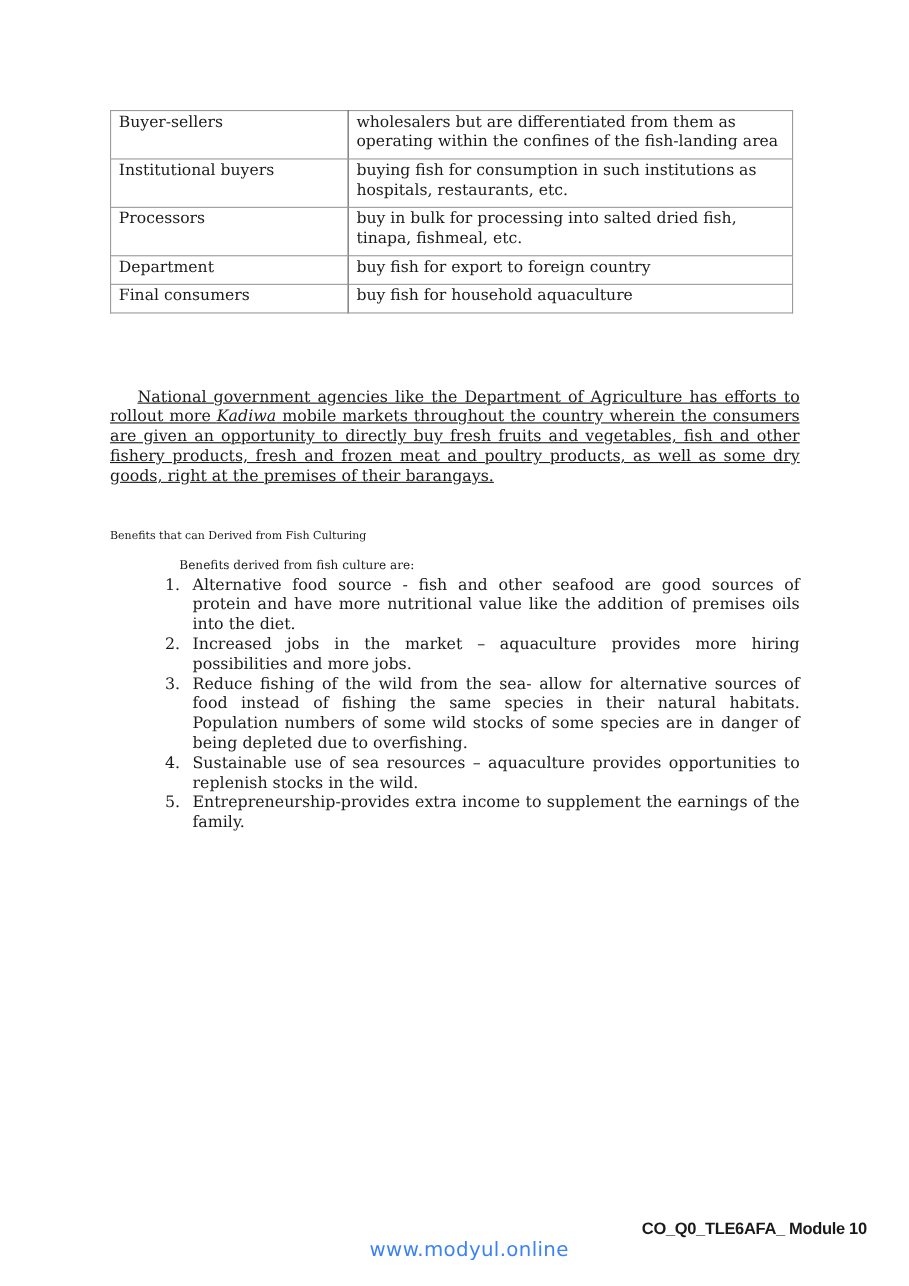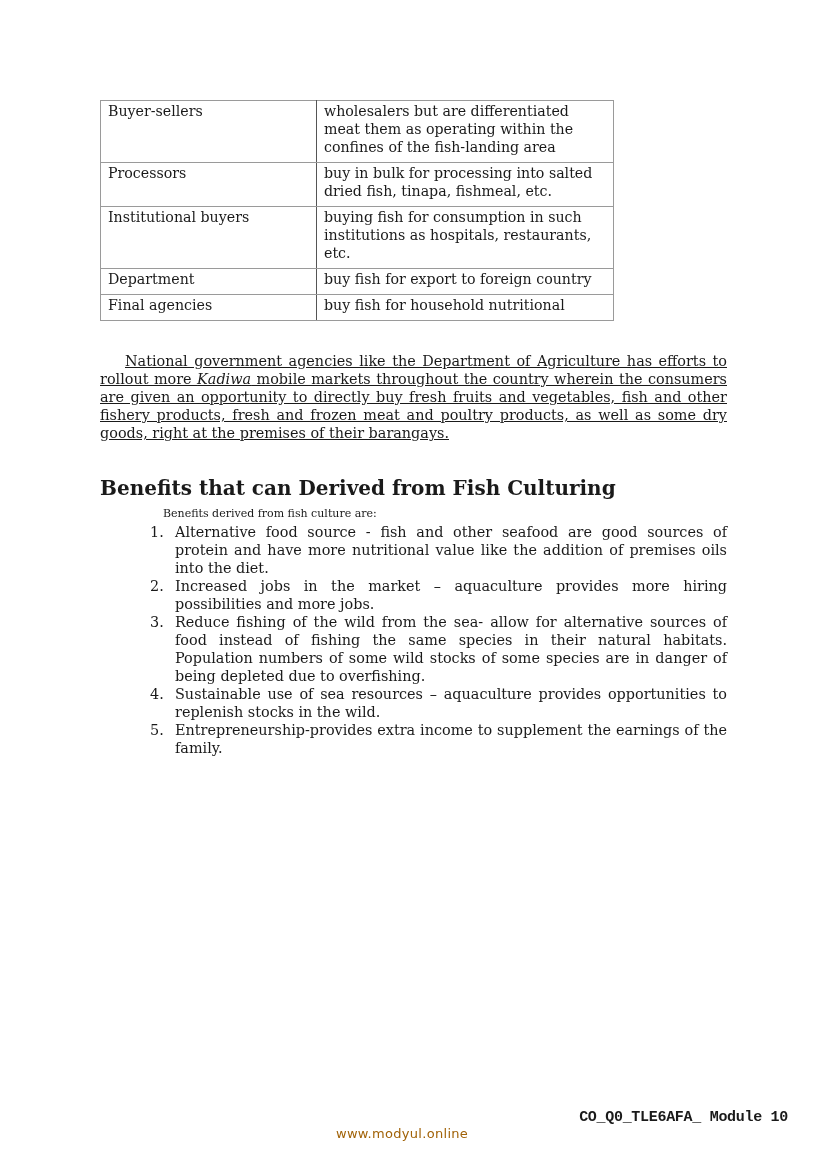--- a/index.html
+++ b/index.html
@@ -1,76 +1,76 @@
 <!DOCTYPE html>
 <html><head>
 <meta charset="utf-8">
 <style>
   html, body { margin: 0; padding: 0; background: #ffffff; }
   body { width: 826px; height: 1169px; position: relative; overflow: hidden;
          font-family: "DejaVu Serif", "Liberation Serif", serif; color: #1a1a1a; }
   .page { position: absolute; left: 0; top: 0; width: 826px; height: 1169px; }
 
-  table.market { position: absolute; left: 100px; top: 100px; width: 514px;
+  table.market { position: absolute; left: 100px; top: 100px; width: 621px;
                  border-collapse: collapse; font-size: 14.2px; line-height: 18px;
                  border: 1.5px solid #555; }
   table.market td { border: 1px solid #9a9a9a; vertical-align: top;
                     padding: 1px 6px 6px 7px; }
   table.market td.c1 { width: 202px; border-right: 1px solid #555; }
   table.market tr:first-child td { padding-top: 1px; }
 
   .para { position: absolute; left: 100px; top: 352px; width: 627px;
           font-size: 14.4px; line-height: 18px; text-align: justify; text-decoration: underline; }
   .para .indent { display: inline-block; width: 25px; }
 
-  .heading { position: absolute; left: 100px; top: 479px; font-weight: bold;
-             font-size: 20px; line-height: 18px; }
+  .heading { position: absolute; left: 100px; top: 479px; font-weight: normal;
+             font-size: 10px; line-height: 18px; }
 
   .intro { position: absolute; left: 150px; top: 505px; font-size: 11px; line-height: 18px; margin-left: 13px; }
 
   ol.benefits { position: absolute; left: 150px; top: 523px; width: 577px; margin: 0; padding: 0;
                 list-style: none; font-size: 14.4px; line-height: 18px; }
   ol.benefits li { position: relative; padding-left: 25px; text-align: justify; }
   ol.benefits li .num { position: absolute; left: 0; top: 0; }
 
   .page-num { position: absolute; left: 0; width: 826px; top: 1101px; text-align: center;
               font-size: 14px; }
   .footer-code { position: absolute; right: 38px; top: 1109px;
-                 font-family: Liberation Mono, monospace;
+                 font-family: Liberation Sans, sans-serif;
                  font-weight: bold; font-size: 15px; letter-spacing: -0.3px; }
   .watermark { position: absolute; left: 336px; top: 1126px;
                font-family: "DejaVu Sans", "Liberation Sans", sans-serif;
-               font-size: 13px; color: #a16207; letter-spacing: 0.3px; }
+               font-size: 18px; color: #3b82f6; letter-spacing: 0.3px; }
 </style>
 </head>
 <body>
 
 <div class="page">
 
   <table class="market">
     <tbody>
       <tr>
         <td class="c1">Buyer-sellers</td>
-        <td>wholesalers but are differentiated meat them as operating within the confines of the fish-landing area</td>
+        <td>wholesalers but are differentiated from them as operating within the confines of the fish-landing area</td>
+      </tr>
+      <tr>
+        <td class="c1">Institutional buyers</td>
+        <td>buying fish for consumption in such institutions as hospitals, restaurants, etc.</td>
       </tr>
       <tr>
         <td class="c1">Processors</td>
         <td>buy in bulk for processing into salted dried fish, tinapa, fishmeal, etc.</td>
       </tr>
       <tr>
-        <td class="c1">Institutional buyers</td>
-        <td>buying fish for consumption in such institutions as hospitals, restaurants, etc.</td>
-      </tr>
-      <tr>
         <td class="c1">Department</td>
         <td>buy fish for export to foreign country</td>
       </tr>
       <tr>
-        <td class="c1">Final agencies</td>
-        <td>buy fish for household nutritional</td>
+        <td class="c1">Final consumers</td>
+        <td>buy fish for household aquaculture</td>
       </tr>
     </tbody>
   </table>
 
   <p class="para" style="margin:0;"><span class="indent"></span><span>National government agencies like the Department of Agriculture has efforts to rollout more </span><em>Kadiwa</em><span> mobile markets throughout the country wherein the consumers are given an opportunity to directly buy fresh fruits and vegetables, fish and other fishery products, fresh and frozen meat and poultry products, as well as some dry goods, right at the premises of their barangays.</span></p>
 
   <div class="heading">Benefits that can Derived from Fish Culturing</div>
 
   <div class="intro">Benefits derived from fish culture are:</div>
 

